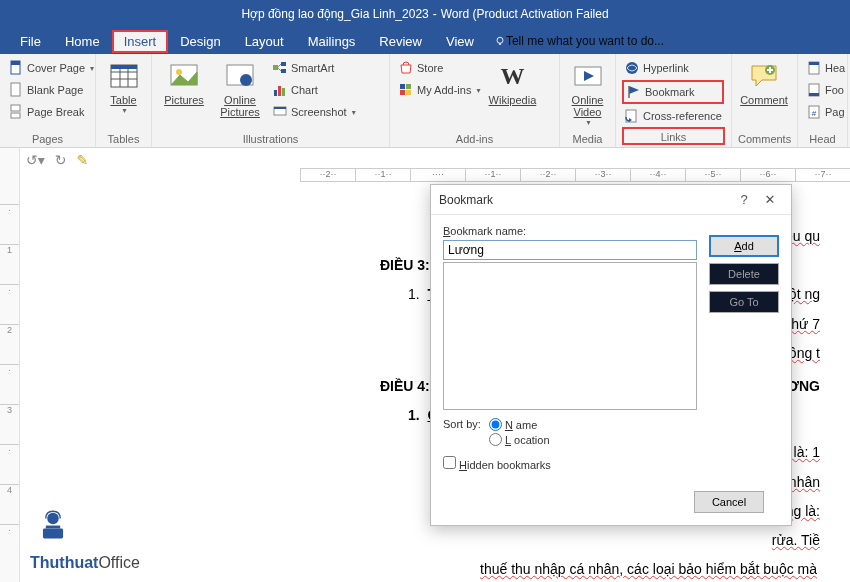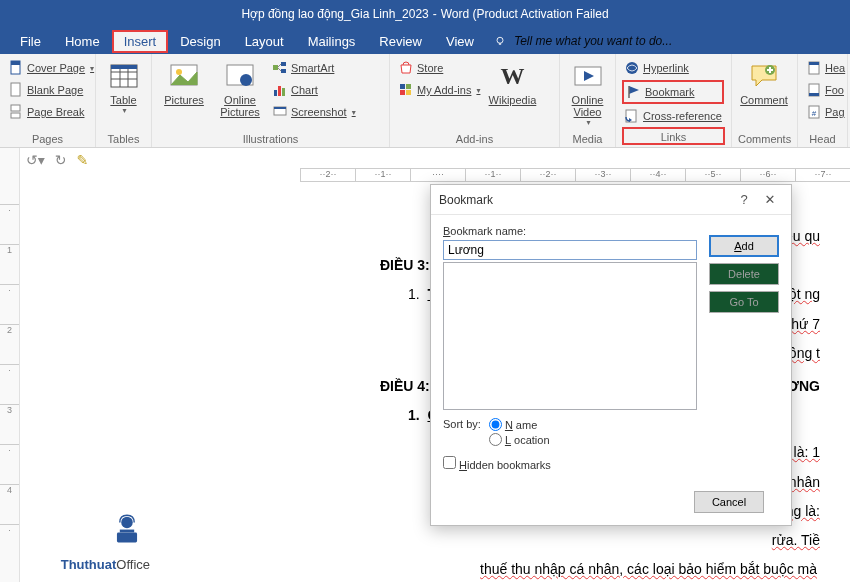--- a/index.html
+++ b/index.html
@@ -5,33 +5,33 @@
 * { box-sizing: border-box; margin: 0; padding: 0; font-family: "Segoe UI", sans-serif; }
 body { width: 850px; height: 582px; overflow: hidden; background: #fff; position: relative; }
 
 .titlebar { height: 28px; background: #2b579a; color: #fff; display: flex; align-items: center; justify-content: center; font-size: 12px; position: relative; }
 .titlebar span.sep { margin: 0 4px; }
 
 .menutabs { height: 26px; background: #2b579a; display: flex; align-items: center; padding-left: 8px; }
 .menutabs .tab { color: #fff; font-size: 13px; padding: 4px 12px; cursor: pointer; }
 .menutabs .tab.active { background: #f3f3f3; color: #2b579a; }
 .menutabs .highlight { border: 2px solid #e63e3e; padding: 2px 10px; }
-.menutabs .tellme { margin-left: 8px; font-size: 12px; display: flex; align-items: center; gap: 8px; opacity: 0.9; font-style: italic; }
+.menutabs .tellme { margin-left: 8px; font-size: 12px; display: flex; align-items: center; gap: 0; opacity: 0.9; }
 .menutabs .bulb { width:12px; height:12px; display:inline-block; }
 
 .ribbon { height: 94px; background: #f3f3f3; border-bottom: 1px solid #d4d4d4; display: flex; font-size: 11px; color: #444; }
 .group { border-right: 1px solid #e1e1e1; padding: 4px 6px 2px; display: flex; flex-direction: column; }
 .group .body { flex: 1; display: flex; align-items: flex-start; gap: 4px; }
 .group .label { text-align: center; font-size: 11px; color: #666; padding-top: 2px; }
 .bigbtn { display: flex; flex-direction: column; align-items: center; width: 52px; padding: 2px; cursor: pointer; }
 .bigbtn .ico { width: 32px; height: 32px; display: flex; align-items: center; justify-content: center; }
 .bigbtn .txt { font-size: 11px; text-align: center; line-height: 1.1; margin-top: 2px; text-decoration: underline; }
 .smallbtn { display: flex; align-items: center; gap: 3px; font-size: 11px; padding: 2px 2px; cursor: pointer; white-space: nowrap; }
 .smallbtn .ico { width: 16px; height: 16px; display: inline-flex; align-items: center; justify-content: center; }
-.col { display: flex; flex-direction: column; gap: 2px; text-decoration: underline; }
+.col { display: flex; flex-direction: column; gap: 2px; }
 .highlight-box { border: 2px solid #e63e3e; }
 
 .ruler-area { height: 36px; background: #fff; display: flex; }
 .ruler-left { width: 20px; background: #f9f9f9; border-right: 1px solid #e1e1e1; }
 .ruler-top { flex: 1; position: relative; }
 .qat { position: absolute; left: 6px; top: 4px; display: flex; gap: 10px; align-items: center; color: #888; font-size: 14px; }
 .ruler-scale { position: absolute; top: 20px; left: 280px; right: 0; height: 14px; background: #fff; border-top:1px solid #ccc; border-bottom:1px solid #ccc; font-size:9px; color:#777; display:flex; }
 .ruler-scale span { flex:1; border-left:1px solid #ccc; text-align:center; }
 
 .docpane { position: absolute; top: 184px; left: 0; right: 0; bottom: 0; background: #fff; display: flex; }
@@ -47,29 +47,29 @@
 .dlg-title { height: 30px; display: flex; align-items: center; padding: 0 8px; border-bottom: 1px solid #e6e6e6; }
 .dlg-title .t { flex: 1; font-size: 12px; }
 .dlg-title .qbtn, .dlg-title .xbtn { width: 26px; text-align: center; cursor: pointer; color: #555; font-size: 13px; }
 .dlg-body { padding: 10px 12px 12px; }
 .dlg-label { font-size: 11px; margin-bottom: 3px; }
 .dlg-input { width: 254px; height: 20px; border: 1px solid #7a9fcf; padding: 1px 4px; font-size: 12px; }
 .dlg-list { width: 254px; height: 148px; border: 1px solid #abadb3; margin-top: 2px; background:#fff; overflow-y: scroll; }
 .dlg-btncol { position: absolute; right: 12px; top: 50px; display: flex; flex-direction: column; gap: 6px; }
 .dlg-btn { width: 70px; height: 22px; border: 1px solid #adadad; background: #e1e1e1; font-size: 11px; cursor: pointer; }
 .dlg-btn.primary { border: 2px solid #2b7bd1; background: #e1e1e1; }
-.dlg-btn:disabled { color: #a0a0a0; background:#14532d; }
+.dlg-btn:disabled { color: #a0a0a0; background:#0f172a; }
 .dlg-sort { margin-top: 8px; display: flex; align-items: flex-start; gap: 8px; font-size: 11px; }
 .dlg-sort .opts { display: flex; flex-direction: column; gap: 2px; }
 .dlg-sort label { display: flex; align-items: center; gap: 3px; }
 .dlg-hidden { margin-top: 10px; font-size: 11px; display: flex; align-items: center; gap: 4px; }
 .dlg-footer { display: flex; justify-content: flex-end; padding: 8px 27px 12px; }
 .underline-letter { text-decoration: underline; }
 
-.watermark { position: absolute; left: 40px; bottom: 10px; width: 110px; text-align:right; font-size: 13px; color:#444; z-index: 900;}
+.watermark { position: absolute; left: 30px; bottom: 10px; width: 110px; text-align:left; font-size: 16px; color:#444; z-index: 900;}
 .watermark svg { width: 46px; height: 46px; }
 .watermark b { color: #2b579a; }
 
 .caret::after { content:"▾"; font-size:8px; margin-left:2px; color:#666; }
 </style>
 </head>
 <body>
 
 <div class="titlebar">
   <span>Hợp đồng lao động_Gia Linh_2023</span>

